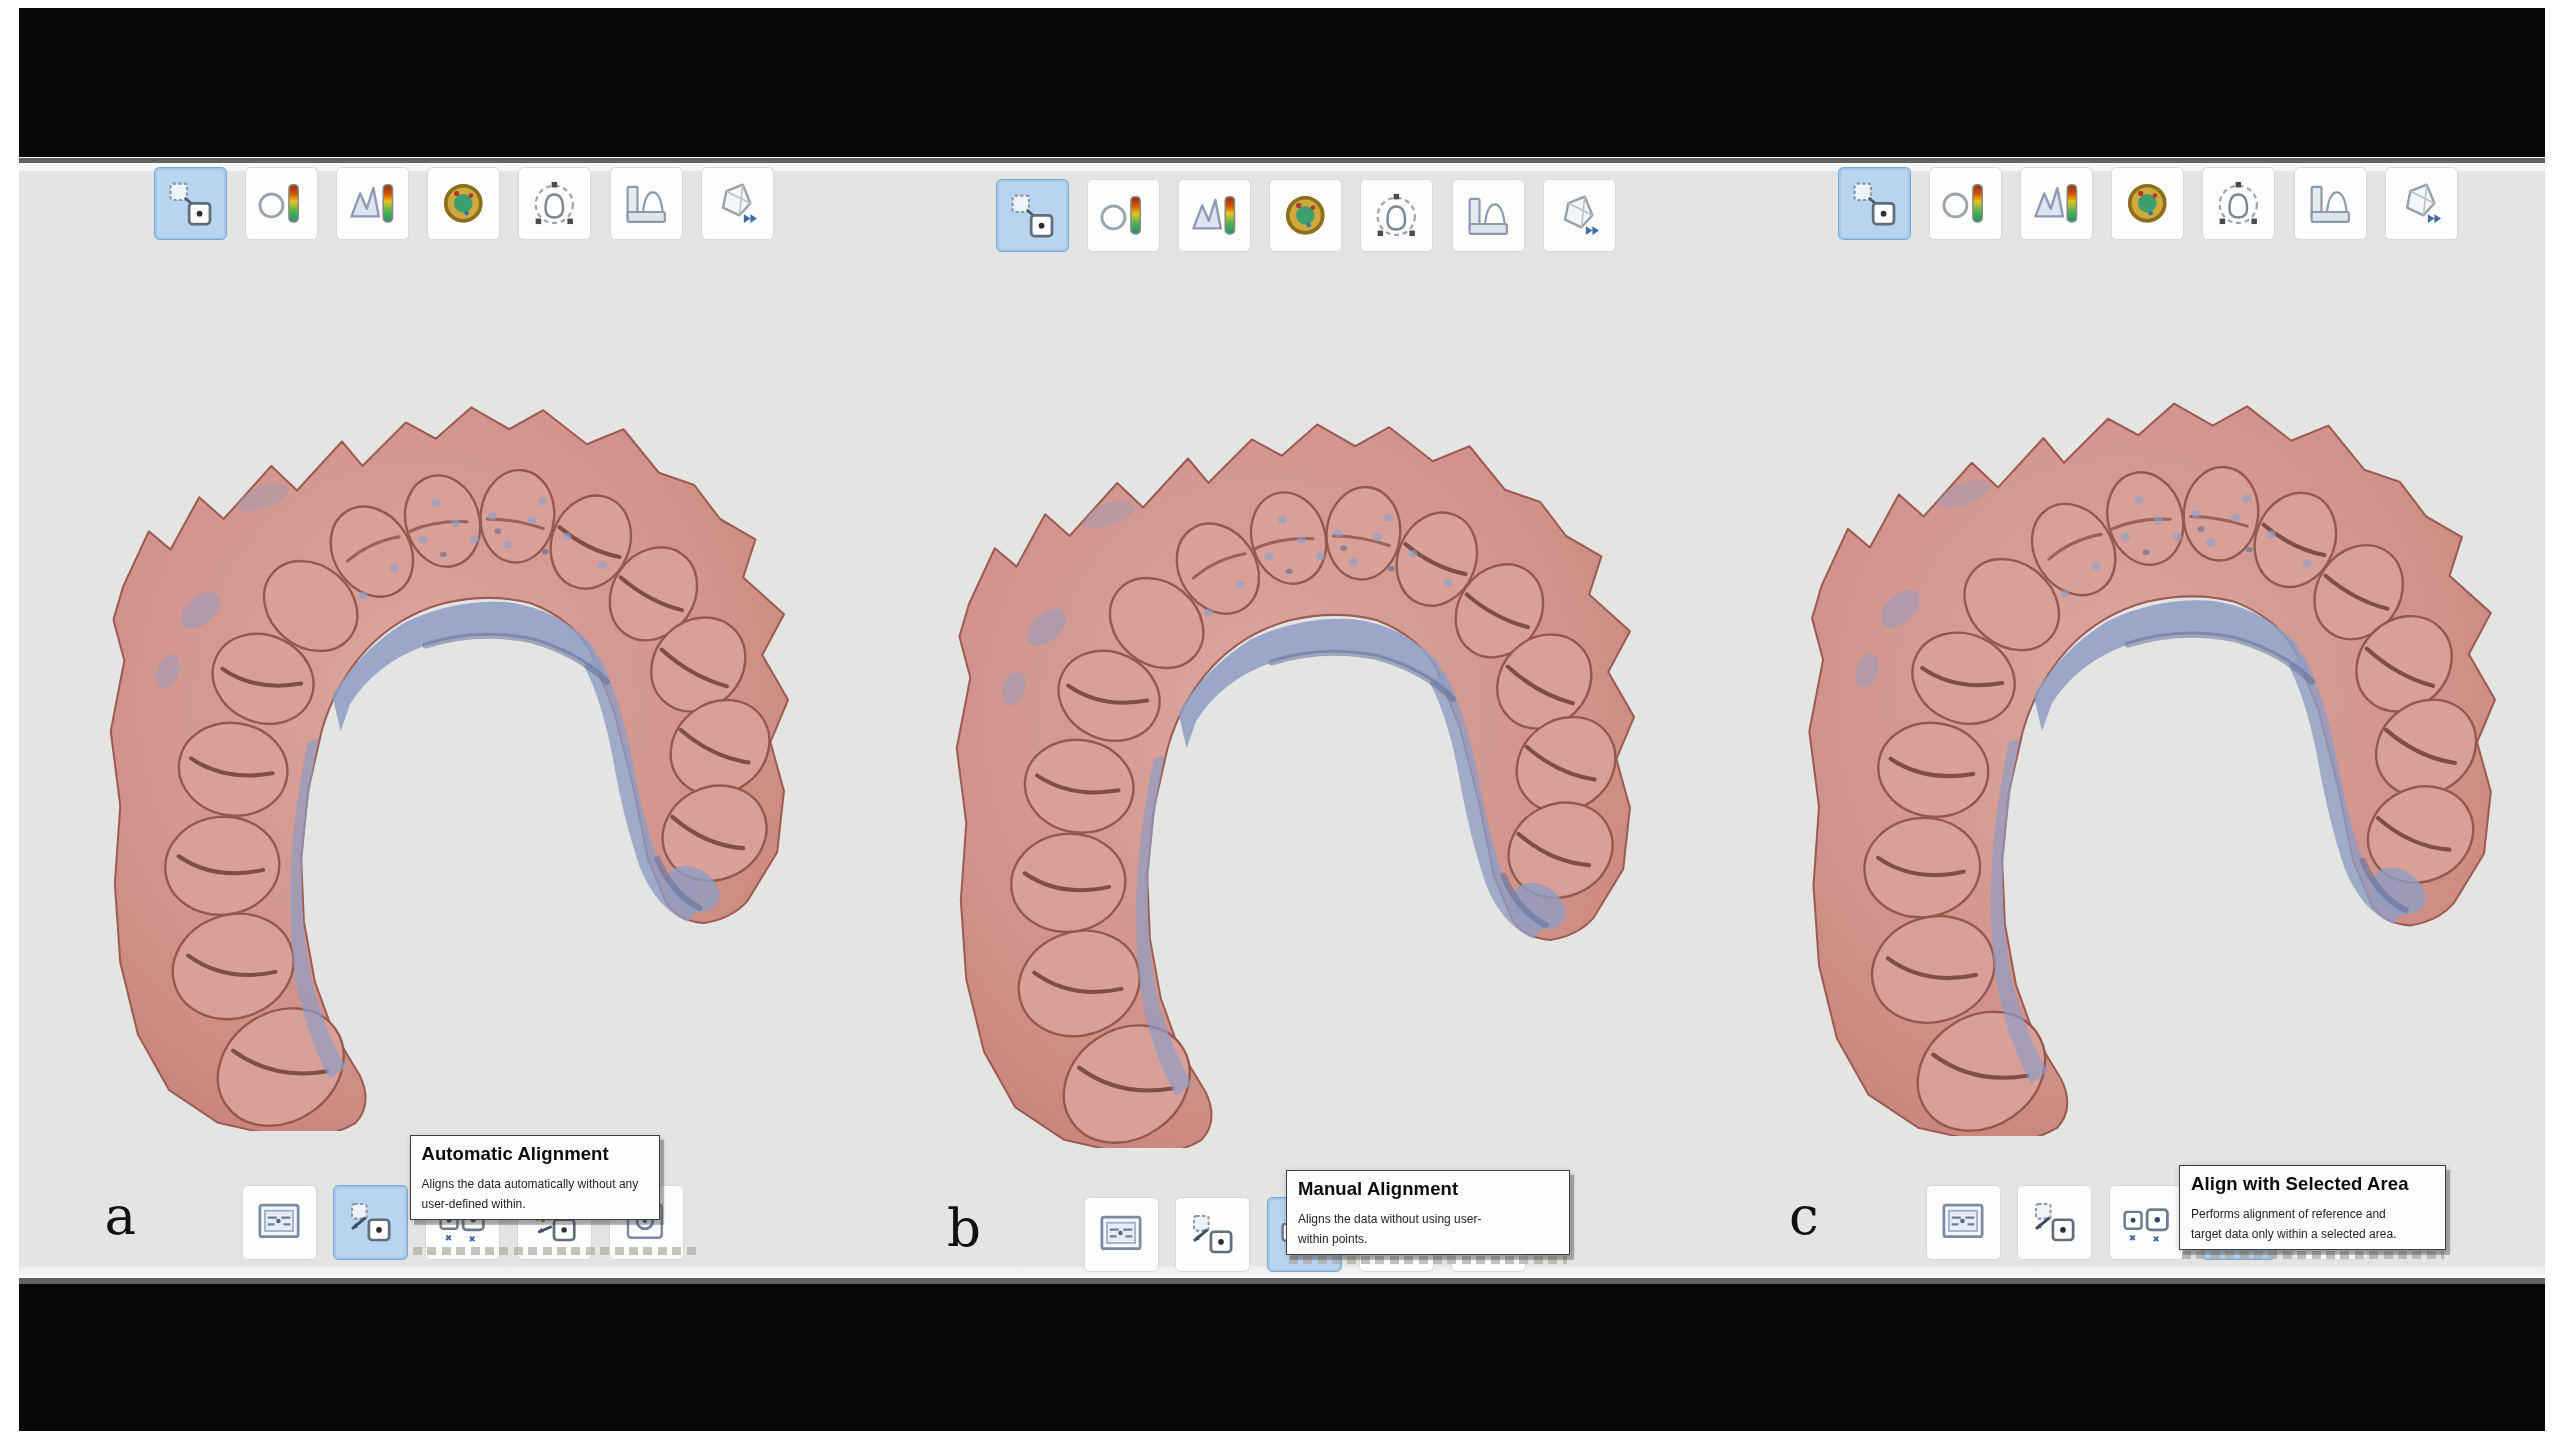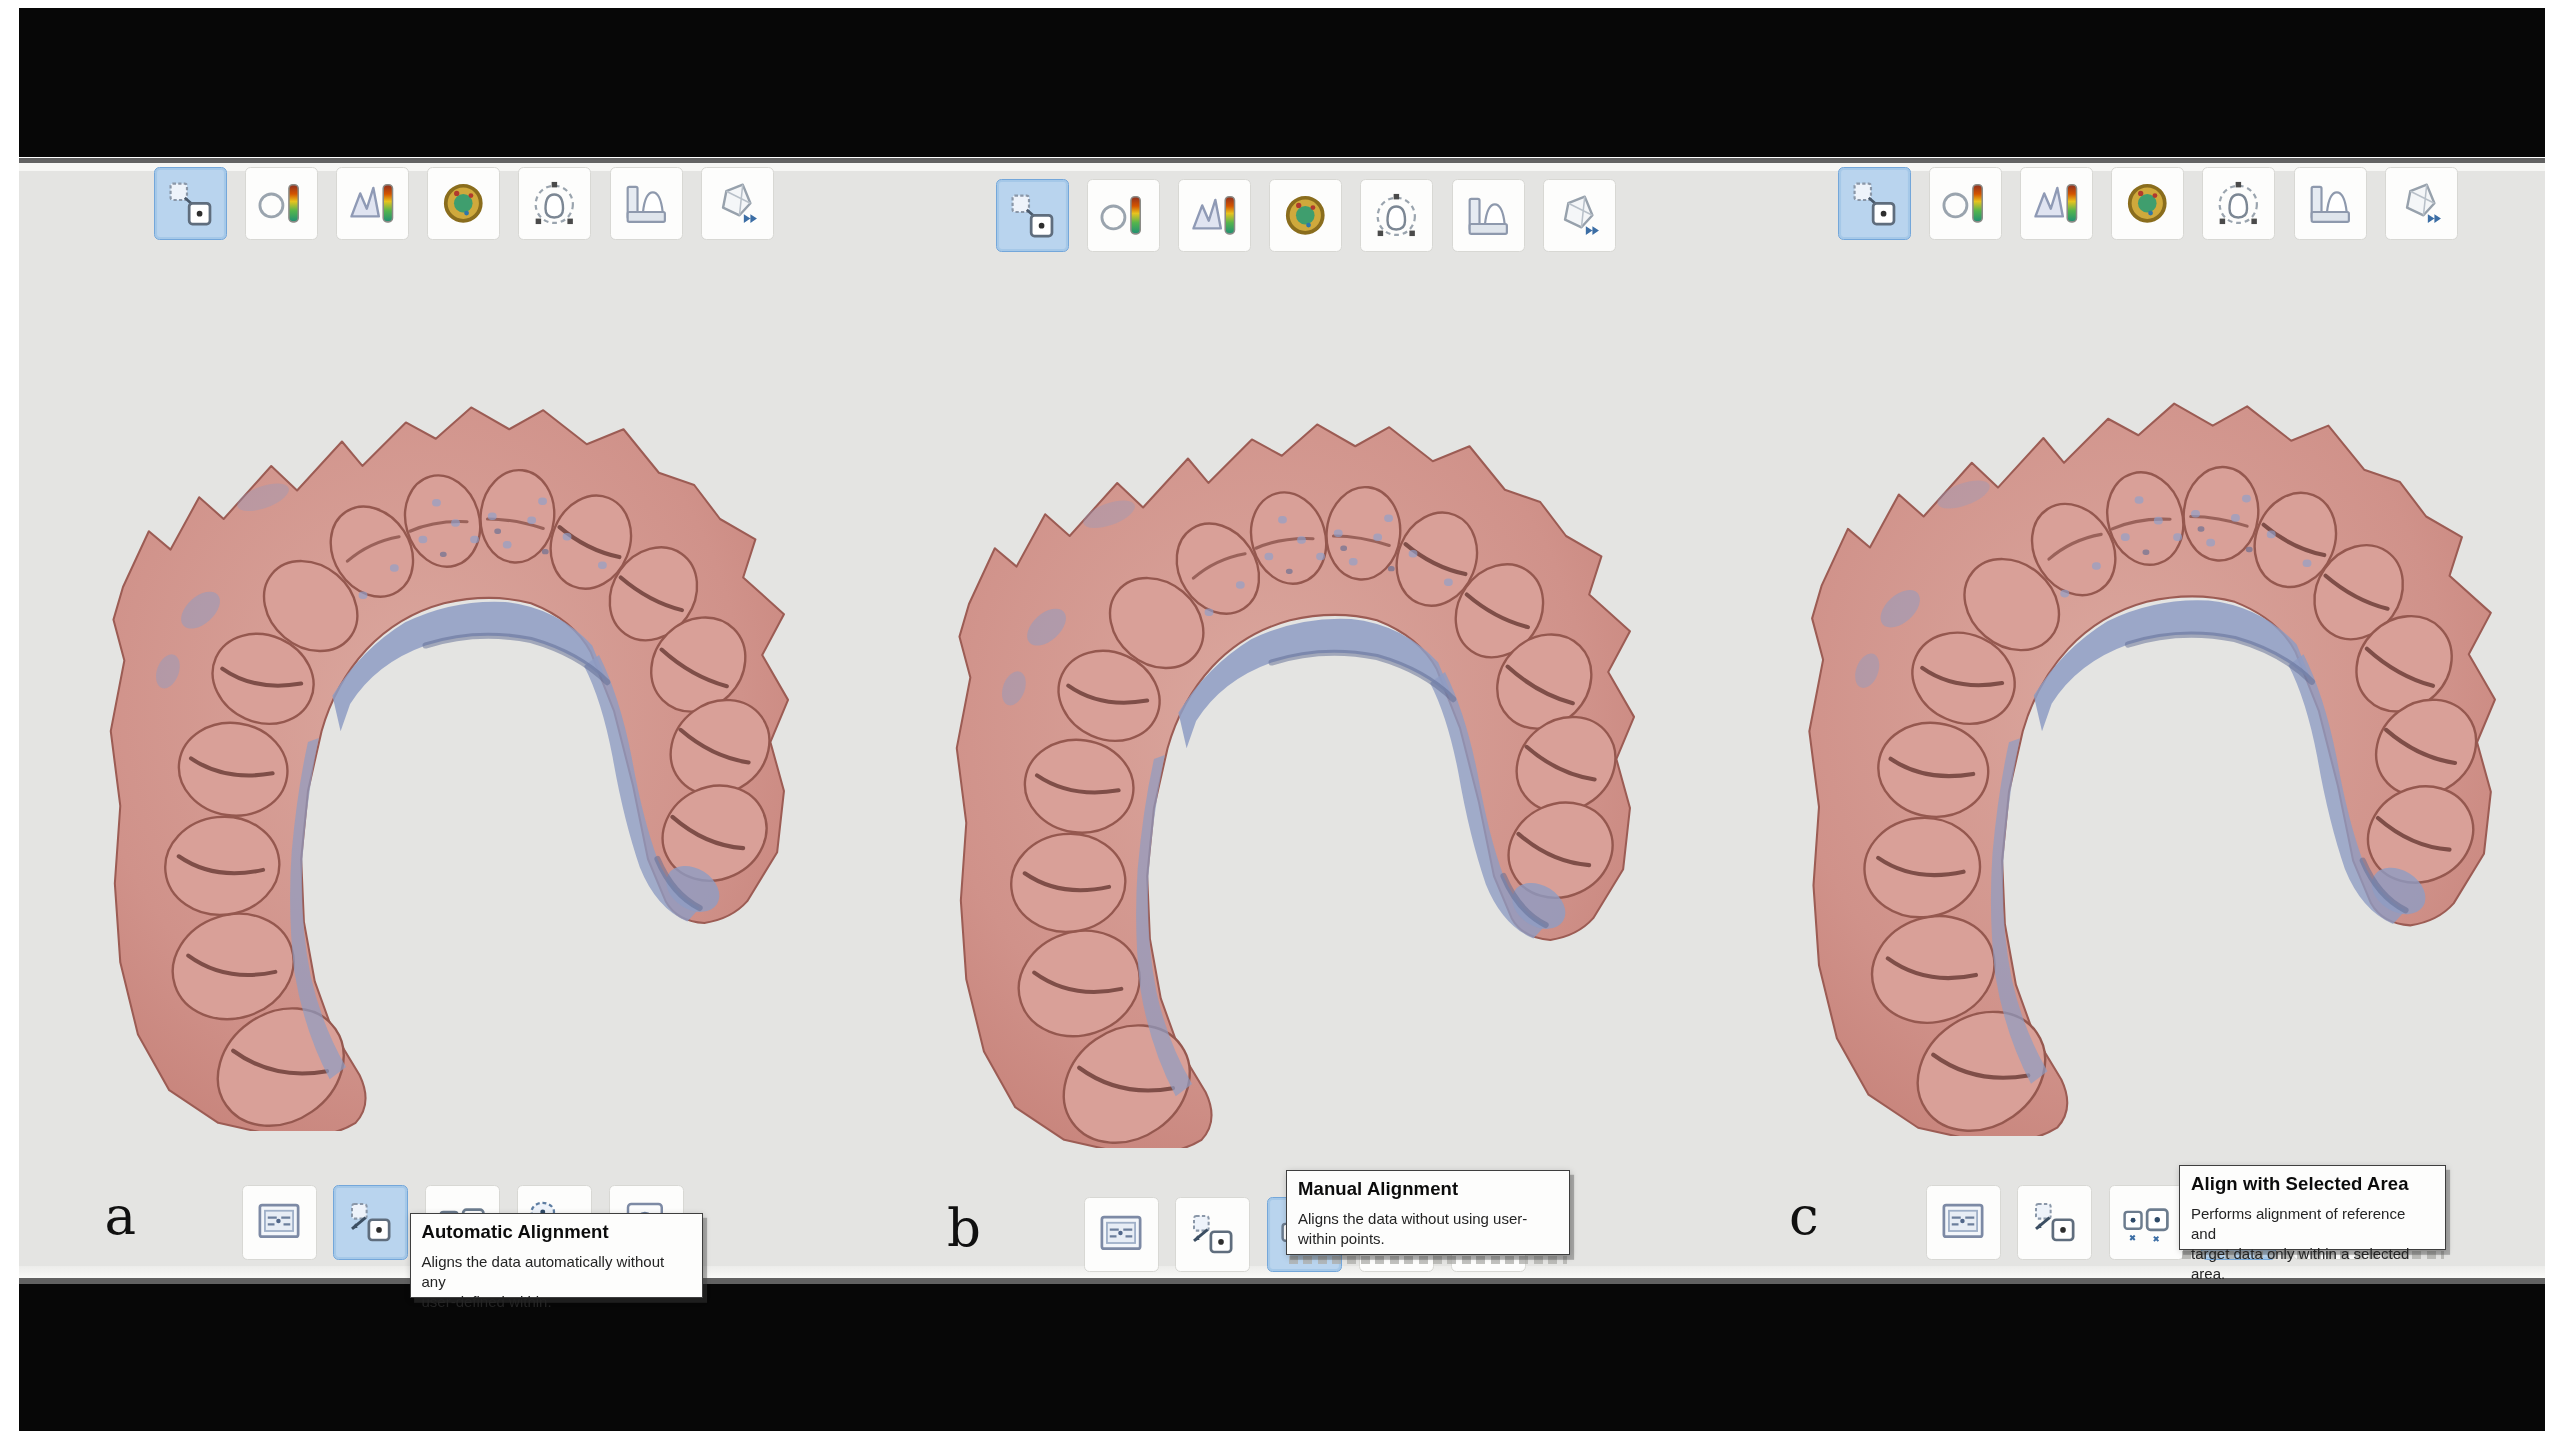--- a/index.html
+++ b/index.html
@@ -21,21 +21,21 @@
         border-radius:5.5px;display:flex;align-items:center;justify-content:center;
         padding:0;cursor:pointer;z-index:2;}
   .tool.selected{background:#b9d4ee;border-color:#74a7da;
         box-shadow:inset 0 0 0 2.1px #a5c8e8;}
   .tool svg{width:74%;height:74%;}
   .model-svg{position:absolute;z-index:1;}
   .tooltip{position:absolute;box-sizing:border-box;width:293px;height:85px;
         background:#fdfdfc;border:1.4px solid #3e3e3e;padding:6.9px 11px;z-index:6;
         box-shadow:4.1px 4.8px 0 rgba(70,70,70,.38),1.4px 2.1px 6.9px rgba(0,0,0,.25);}
   .tt-title{font-size:18.5px;font-weight:bold;color:#0b0b0b;letter-spacing:0.1px;}
-  .tt-body{margin-top:9px;font-size:15px;line-height:20px;color:#242424;}
+  .tt-body{margin-top:9px;font-size:12px;line-height:20px;color:#242424;}
   .tt-ghost{position:absolute;height:8.2px;z-index:4;opacity:.75;
         background:repeating-linear-gradient(90deg,#aeaeaa 0 9px,transparent 9px 14.4px);}
   .panel-label{position:absolute;font-family:"DejaVu Serif","Liberation Serif",serif;
         font-size:53px;color:#101010;z-index:3;line-height:1;}
   .defs-svg{position:absolute;width:0;height:0;overflow:hidden;}
 </style>
 </head>
 <body>
 
 <svg class="defs-svg" xmlns="http://www.w3.org/2000/svg" aria-hidden="true">
@@ -250,21 +250,21 @@
             <svg viewBox="0 0 78.4375 78.4375" width="54" height="54">
               <use href="#icon-align-selected-area"></use>
             </svg>
           </button>
           <button class="tool" style="left: 590px; top: 1185px; width: 75px; height: 75px;">
             <svg viewBox="0 0 78.4375 78.4375" width="54" height="54">
               <use href="#icon-alignment-options"></use>
             </svg>
           </button>
         </div>
-        <div class="tooltip" style="left: 391px; top: 1213px; width: 293px;">
+        <div class="tooltip" style="left: 391px; top: 1135px; width: 250px;">
           <div class="tt-title">Automatic Alignment</div>
           <div class="tt-body">
             <div>Aligns the data automatically without any</div>
             <div>user-defined within.</div>
           </div>
         </div>
         <div class="tt-ghost" style="left: 394px; top: 1247px; width: 288px;"></div>
         <div class="panel-label" style="left: 86px; top: 1189px;">a</div>
       </div>
       <div class="panel" style="left: 861px; margin-top: 12px;">

